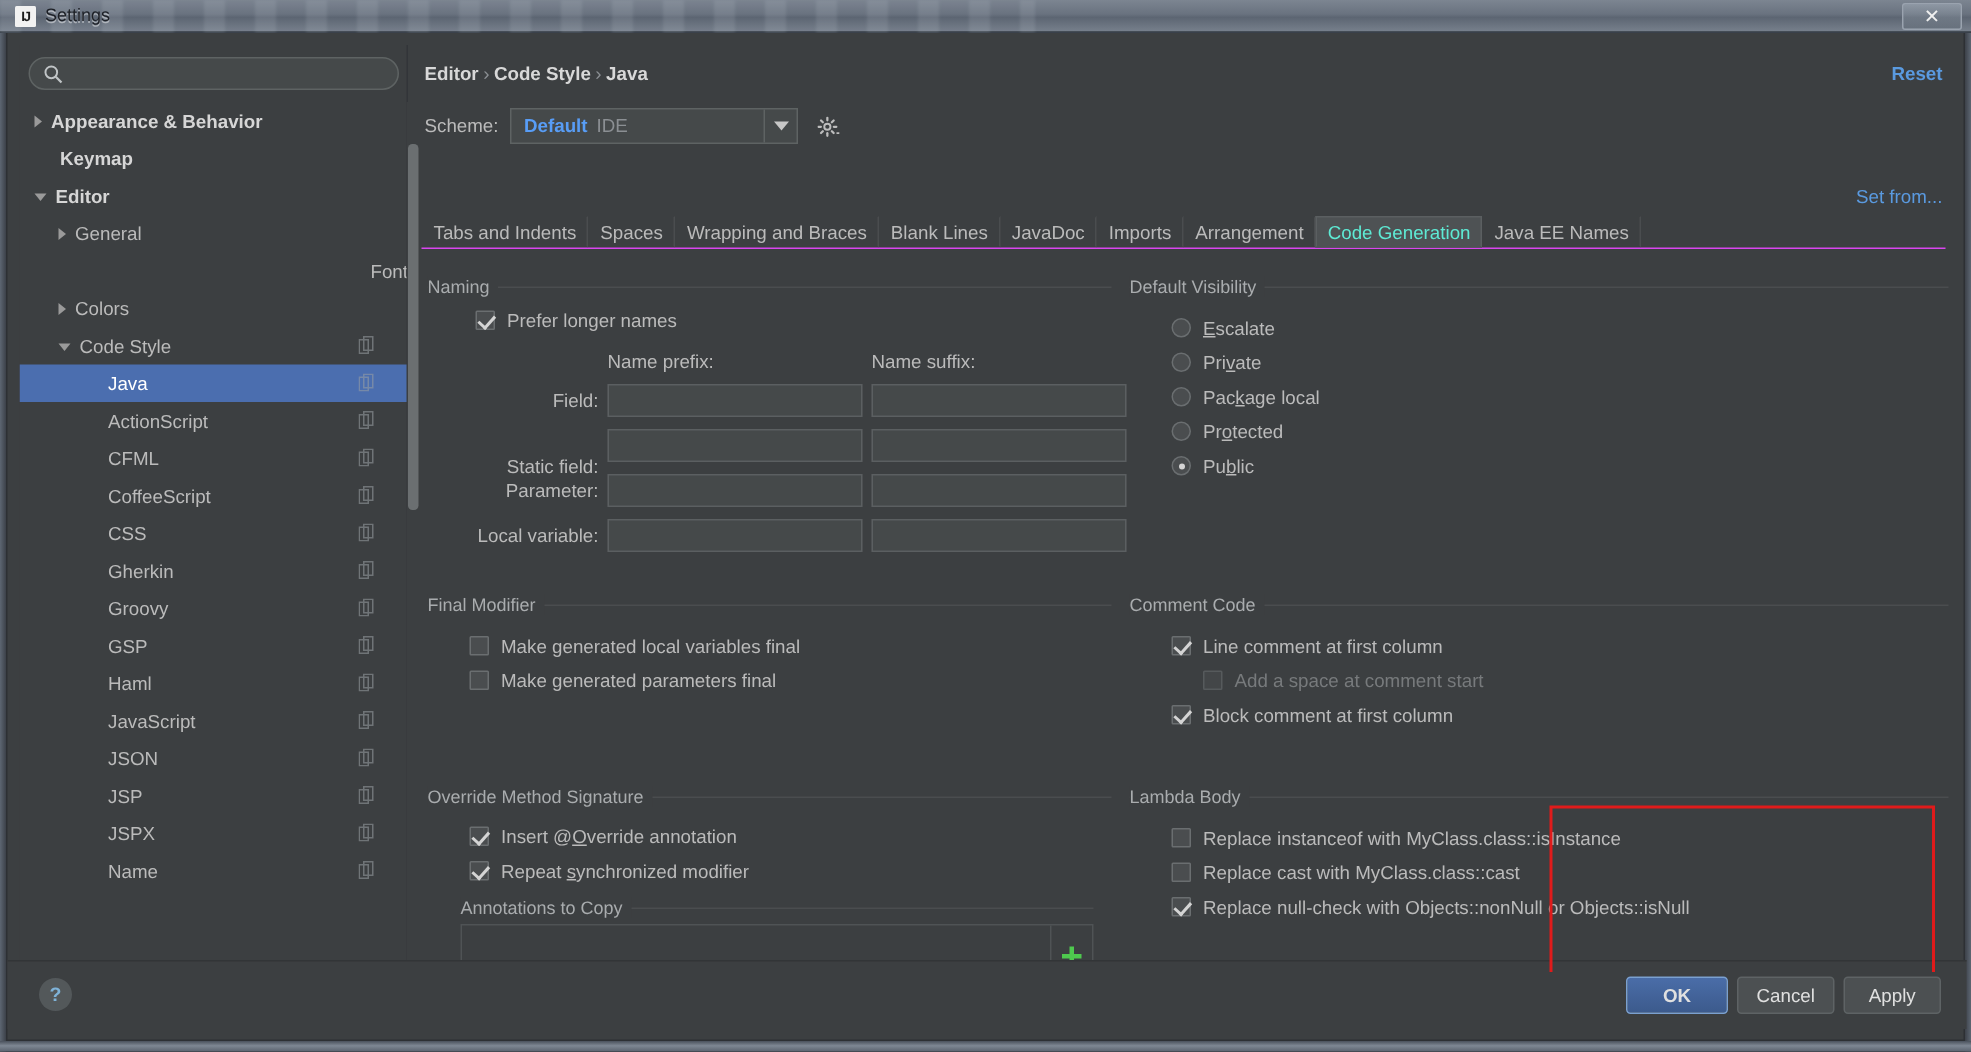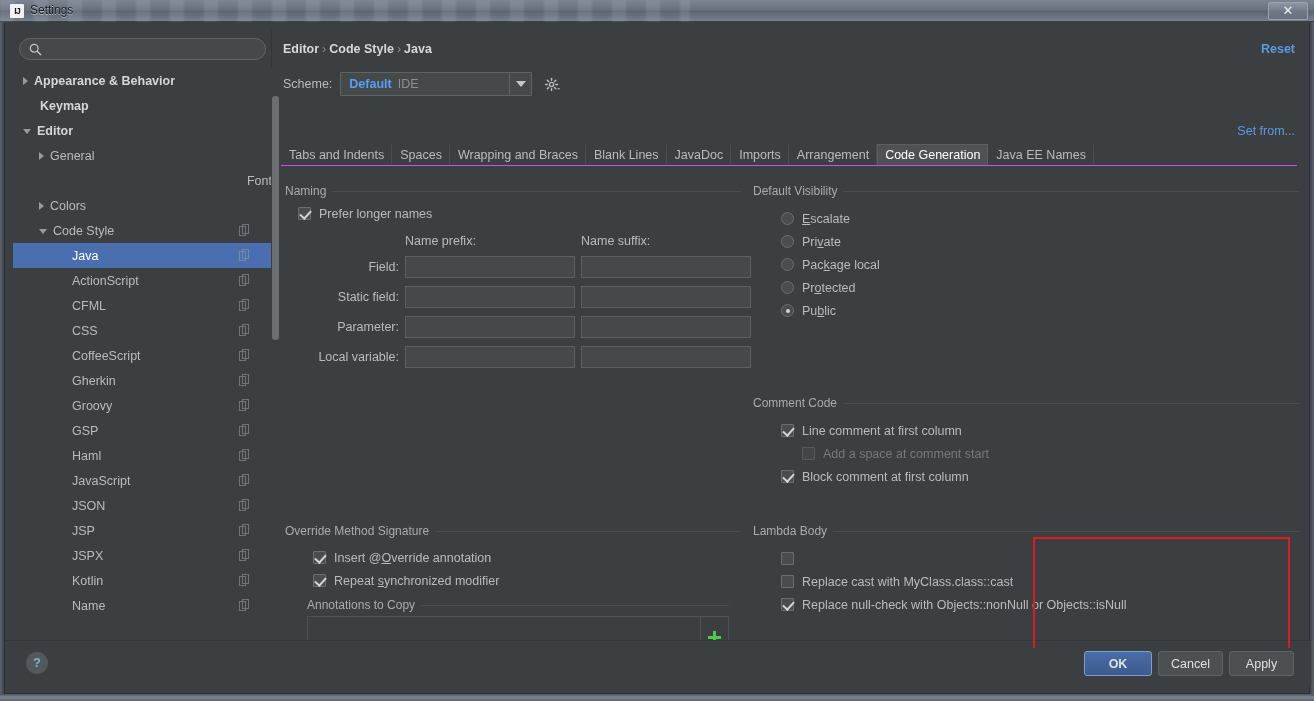--- a/index.html
+++ b/index.html
@@ -205,21 +205,21 @@
     height: 21px; padding: 0 7px;
     display: flex; align-items: center;
     font-size: 12.5px; color: #bbbbbb;
     border: 1px solid transparent;
     border-right: 1px solid #4a4d4f;
     cursor: pointer;
     white-space: nowrap;
   }
   .tab.selected {
     background: #4e5254;
-    color: #ffffff;
+    color: #5eead4;
     border: 1px solid #5b5f61;
     border-bottom-color: #4e5254;
   }
 
   
   #panel {
     position: absolute; left: 8px; top: 136px;
     width: 1022px; height: 482px;
     overflow: hidden;
   }
@@ -451,36 +451,36 @@
           <div class="tree-row" style="padding-left: 42px;">
             <span class="tree-spacer"></span>
             <span>CFML</span>
             <svg class="copy-icon" viewBox="0 0 11 12">
               <rect x="0.5" y="2.5" width="6" height="9" fill="none" stroke="#9aa0a4"></rect>
               <rect x="3.5" y="0.5" width="6" height="9" fill="none" stroke="#9aa0a4"></rect>
             </svg>
           </div>
           <div class="tree-row" style="padding-left: 42px;">
             <span class="tree-spacer"></span>
+            <span>CoffeeScript</span>
+            <svg class="copy-icon" viewBox="0 0 11 12">
+              <rect x="0.5" y="2.5" width="6" height="9" fill="none" stroke="#9aa0a4"></rect>
+              <rect x="3.5" y="0.5" width="6" height="9" fill="none" stroke="#9aa0a4"></rect>
+            </svg>
+          </div>
+          <div class="tree-row" style="padding-left: 42px;">
+            <span class="tree-spacer"></span>
             <span>CSS</span>
             <svg class="copy-icon" viewBox="0 0 11 12">
               <rect x="0.5" y="2.5" width="6" height="9" fill="none" stroke="#9aa0a4"></rect>
               <rect x="3.5" y="0.5" width="6" height="9" fill="none" stroke="#9aa0a4"></rect>
             </svg>
           </div>
           <div class="tree-row" style="padding-left: 42px;">
             <span class="tree-spacer"></span>
-            <span>CoffeeScript</span>
-            <svg class="copy-icon" viewBox="0 0 11 12">
-              <rect x="0.5" y="2.5" width="6" height="9" fill="none" stroke="#9aa0a4"></rect>
-              <rect x="3.5" y="0.5" width="6" height="9" fill="none" stroke="#9aa0a4"></rect>
-            </svg>
-          </div>
-          <div class="tree-row" style="padding-left: 42px;">
-            <span class="tree-spacer"></span>
             <span>Gherkin</span>
             <svg class="copy-icon" viewBox="0 0 11 12">
               <rect x="0.5" y="2.5" width="6" height="9" fill="none" stroke="#9aa0a4"></rect>
               <rect x="3.5" y="0.5" width="6" height="9" fill="none" stroke="#9aa0a4"></rect>
             </svg>
           </div>
           <div class="tree-row" style="padding-left: 42px;">
             <span class="tree-spacer"></span>
             <span>Groovy</span>
             <svg class="copy-icon" viewBox="0 0 11 12">
@@ -524,28 +524,20 @@
             <span class="tree-spacer"></span>
             <span>JSP</span>
             <svg class="copy-icon" viewBox="0 0 11 12">
               <rect x="0.5" y="2.5" width="6" height="9" fill="none" stroke="#9aa0a4"></rect>
               <rect x="3.5" y="0.5" width="6" height="9" fill="none" stroke="#9aa0a4"></rect>
             </svg>
           </div>
           <div class="tree-row" style="padding-left: 42px;">
             <span class="tree-spacer"></span>
             <span>JSPX</span>
-            <svg class="copy-icon" viewBox="0 0 11 12">
-              <rect x="0.5" y="2.5" width="6" height="9" fill="none" stroke="#9aa0a4"></rect>
-              <rect x="3.5" y="0.5" width="6" height="9" fill="none" stroke="#9aa0a4"></rect>
-            </svg>
-          </div>
-          <div class="tree-row" style="padding-left: 42px;">
-            <span class="tree-spacer"></span>
-            <span>Kotlin</span>
             <svg class="copy-icon" viewBox="0 0 11 12">
               <rect x="0.5" y="2.5" width="6" height="9" fill="none" stroke="#9aa0a4"></rect>
               <rect x="3.5" y="0.5" width="6" height="9" fill="none" stroke="#9aa0a4"></rect>
             </svg>
           </div>
           <div class="tree-row" style="padding-left: 42px;">
             <span class="tree-spacer"></span>
             <span>Name</span>
             <svg class="copy-icon" viewBox="0 0 11 12">
               <rect x="0.5" y="2.5" width="6" height="9" fill="none" stroke="#9aa0a4"></rect>
@@ -602,31 +594,31 @@
           <div class="tab selected">Code Generation</div>
           <div class="tab">Java EE Names</div>
         </div>
 
       <div id="panel">
 
         <div class="group" style="left:4px; top:18px; width:456px; height:195px;">
           <div class="group-line"></div>
           <div class="group-title">Naming</div>
           <div class="group-body">
-            <div class="cb-row" style="margin-left:13px;">
+            <div class="cb-row" style="margin-left:32px;">
               <span class="checkbox checked"></span>
               <span>Prefer longer names</span>
             </div>
             <div id="naming-grid" style="position:absolute; left:0; top:32px; width:456px; height:150px;">
                 <div class="col-head" style="left: 120px; top: 0px;">Name prefix:</div>
                 <div class="col-head" style="left: 296px; top: 0px;">Name suffix:</div>
                 <div class="field-label" style="left: 0px; width: 114px; top: 26px;">Field:</div>
                 <input type="text" class="txtfield" style="left: 120px; top: 22px; width: 170px;">
                 <input type="text" class="txtfield" style="left: 296px; top: 22px; width: 170px;">
-                <div class="field-label" style="left: 0px; width: 114px; top: 56px;">Static field:</div>
+                <div class="field-label" style="left: 0px; width: 114px; top: 70px;">Static field:</div>
                 <input type="text" class="txtfield" style="left: 120px; top: 52px; width: 170px;">
                 <input type="text" class="txtfield" style="left: 296px; top: 52px; width: 170px;">
                 <div class="field-label" style="left: 0px; width: 114px; top: 86px;">Parameter:</div>
                 <input type="text" class="txtfield" style="left: 120px; top: 82px; width: 170px;">
                 <input type="text" class="txtfield" style="left: 296px; top: 82px; width: 170px;">
                 <div class="field-label" style="left: 0px; width: 114px; top: 116px;">Local variable:</div>
                 <input type="text" class="txtfield" style="left: 120px; top: 112px; width: 170px;">
                 <input type="text" class="txtfield" style="left: 296px; top: 112px; width: 170px;">
               </div>
           </div>
@@ -652,20 +644,34 @@
                 <span class="radio"></span>
                 <span>Pr<span class="mn">o</span>tected</span>
               </div>
               <div class="rb-row">
                 <span class="radio checked"></span>
                 <span>Pu<span class="mn">b</span>lic</span>
               </div>
             </div>
         </div>
 
+        <div class="group" style="left:4px; top:230px; width:456px; height:110px;">
+          <div class="group-line"></div>
+          <div class="group-title">Final Modifier</div>
+          <div class="group-body" id="final-modifier-body" style="padding-left:28px; padding-top:5px;">
+              <div class="cb-row">
+                <span class="checkbox"></span>
+                <span>Make generated local variables final</span>
+              </div>
+              <div class="cb-row">
+                <span class="checkbox"></span>
+                <span>Make generated parameters final</span>
+              </div>
+            </div>
+        </div>
 
         <div class="group" style="left:472px; top:230px; width:546px; height:110px;">
           <div class="group-line"></div>
           <div class="group-title">Comment Code</div>
           <div class="group-body" id="comment-code-body" style="padding-left:28px; padding-top:5px;">
               <div class="cb-row">
                 <span class="checkbox checked"></span>
                 <span>Line comment at first column</span>
               </div>
               <div class="cb-row disabled" style="margin-left: 21px;">
@@ -704,20 +710,21 @@
             </div>
           </div>
         </div>
 
         <div class="group" style="left:472px; top:358px; width:546px; height:110px;">
           <div class="group-line"></div>
           <div class="group-title">Lambda Body</div>
           <div class="group-body" id="lambda-body-body" style="padding-left:28px; padding-top:5px;">
               <div class="cb-row">
                 <span class="checkbox"></span>
+                <span>Replace instanceof with MyClass.class::isInstance</span>
               </div>
               <div class="cb-row">
                 <span class="checkbox"></span>
                 <span>Replace cast with MyClass.class::cast</span>
               </div>
               <div class="cb-row">
                 <span class="checkbox checked"></span>
                 <span>Replace null-check with Objects::nonNull or Objects::isNull</span>
               </div>
             </div>

